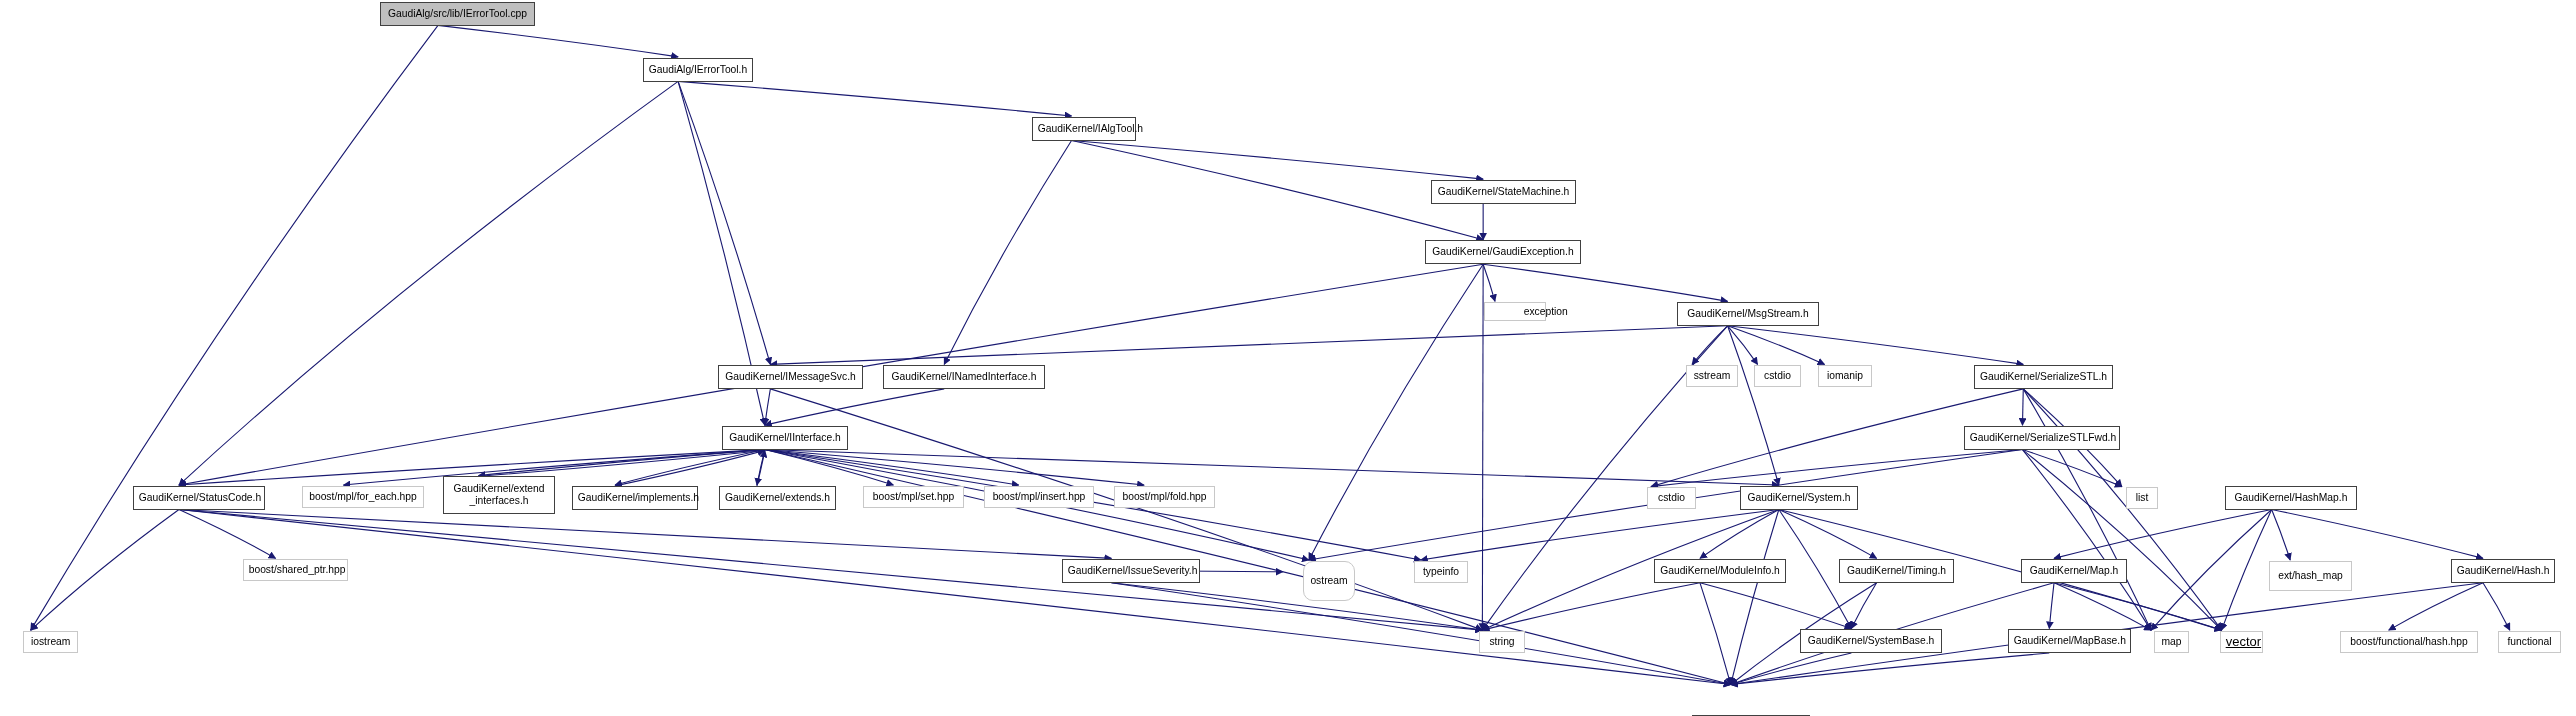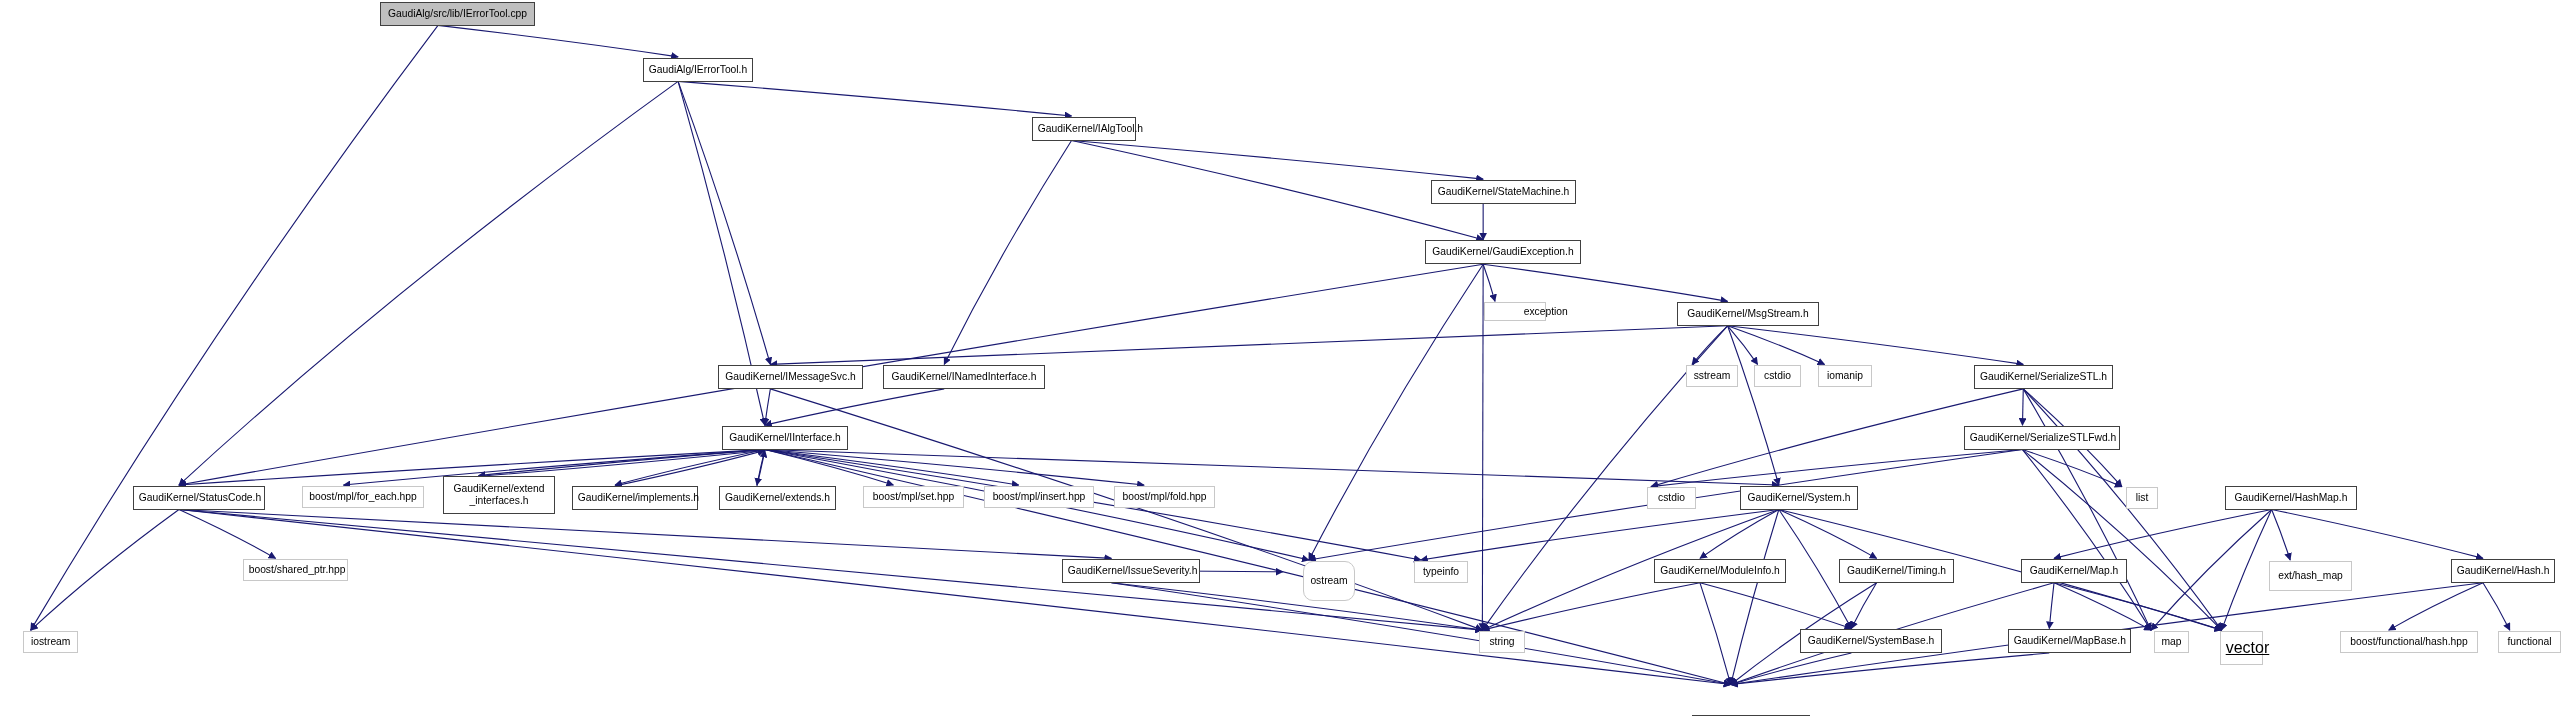--- a/index.html
+++ b/index.html
@@ -150,18 +150,18 @@
       <div class="node n-hdr" style="left: 1819px; top: 559px; width: 115px; height: 24px; font-size: 10.3px;"><span>GaudiKernel/Timing.h</span></div>
       <div class="node n-hdr" style="left: 2001px; top: 559px; width: 106px; height: 24px; font-size: 10.3px;"><span>GaudiKernel/Map.h</span></div>
       <div class="node n-sys" style="left: 2249px; top: 561px; width: 83px; height: 30px; font-size: 10.3px;"><span>ext/hash_map</span></div>
       <div class="node n-hdr" style="left: 2431px; top: 559px; width: 104px; height: 24px; font-size: 10.3px;"><span>GaudiKernel/Hash.h</span></div>
       <div class="node n-sys" style="left: 3.2px; top: 631px; width: 55px; height: 22px; font-size: 10.3px;"><span>iostream</span></div>
       <div class="node n-sys" style="left: 1459px; top: 631px; width: 46px; height: 22px; font-size: 10.3px;"><span>string</span></div>
       <div class="node n-hdr" style="left: 1672px; top: 715px; width: 118px; height: 32px; font-size: 10.3px;"><span>GaudiKernel/Kernel.h</span></div>
       <div class="node n-hdr" style="left: 1780px; top: 629px; width: 142px; height: 24px; font-size: 10.3px;"><span>GaudiKernel/SystemBase.h</span></div>
       <div class="node n-hdr" style="left: 1988px; top: 629px; width: 123px; height: 24px; font-size: 10.3px;"><span>GaudiKernel/MapBase.h</span></div>
       <div class="node n-sys" style="left: 2134px; top: 631px; width: 35px; height: 22px; font-size: 10.3px;"><span>map</span></div>
-      <div class="node n-sys" style="left: 2200px; top: 631px; width: 43px; height: 34px; font-size: 16px; text-decoration: underline;"><span>vector</span></div>
+      <div class="node n-sys" style="left: 2200px; top: 631px; width: 43px; height: 22px; font-size: 13px; text-decoration: underline;"><span>vector</span></div>
       <div class="node n-sys" style="left: 2320px; top: 631px; width: 138px; height: 22px; font-size: 10.3px;"><span>boost/functional/hash.hpp</span></div>
       <div class="node n-sys" style="left: 2478px; top: 631px; width: 63px; height: 22px; font-size: 10.3px;"><span>functional</span></div>
     </div>
 </div>
 
 
 </body></html>

